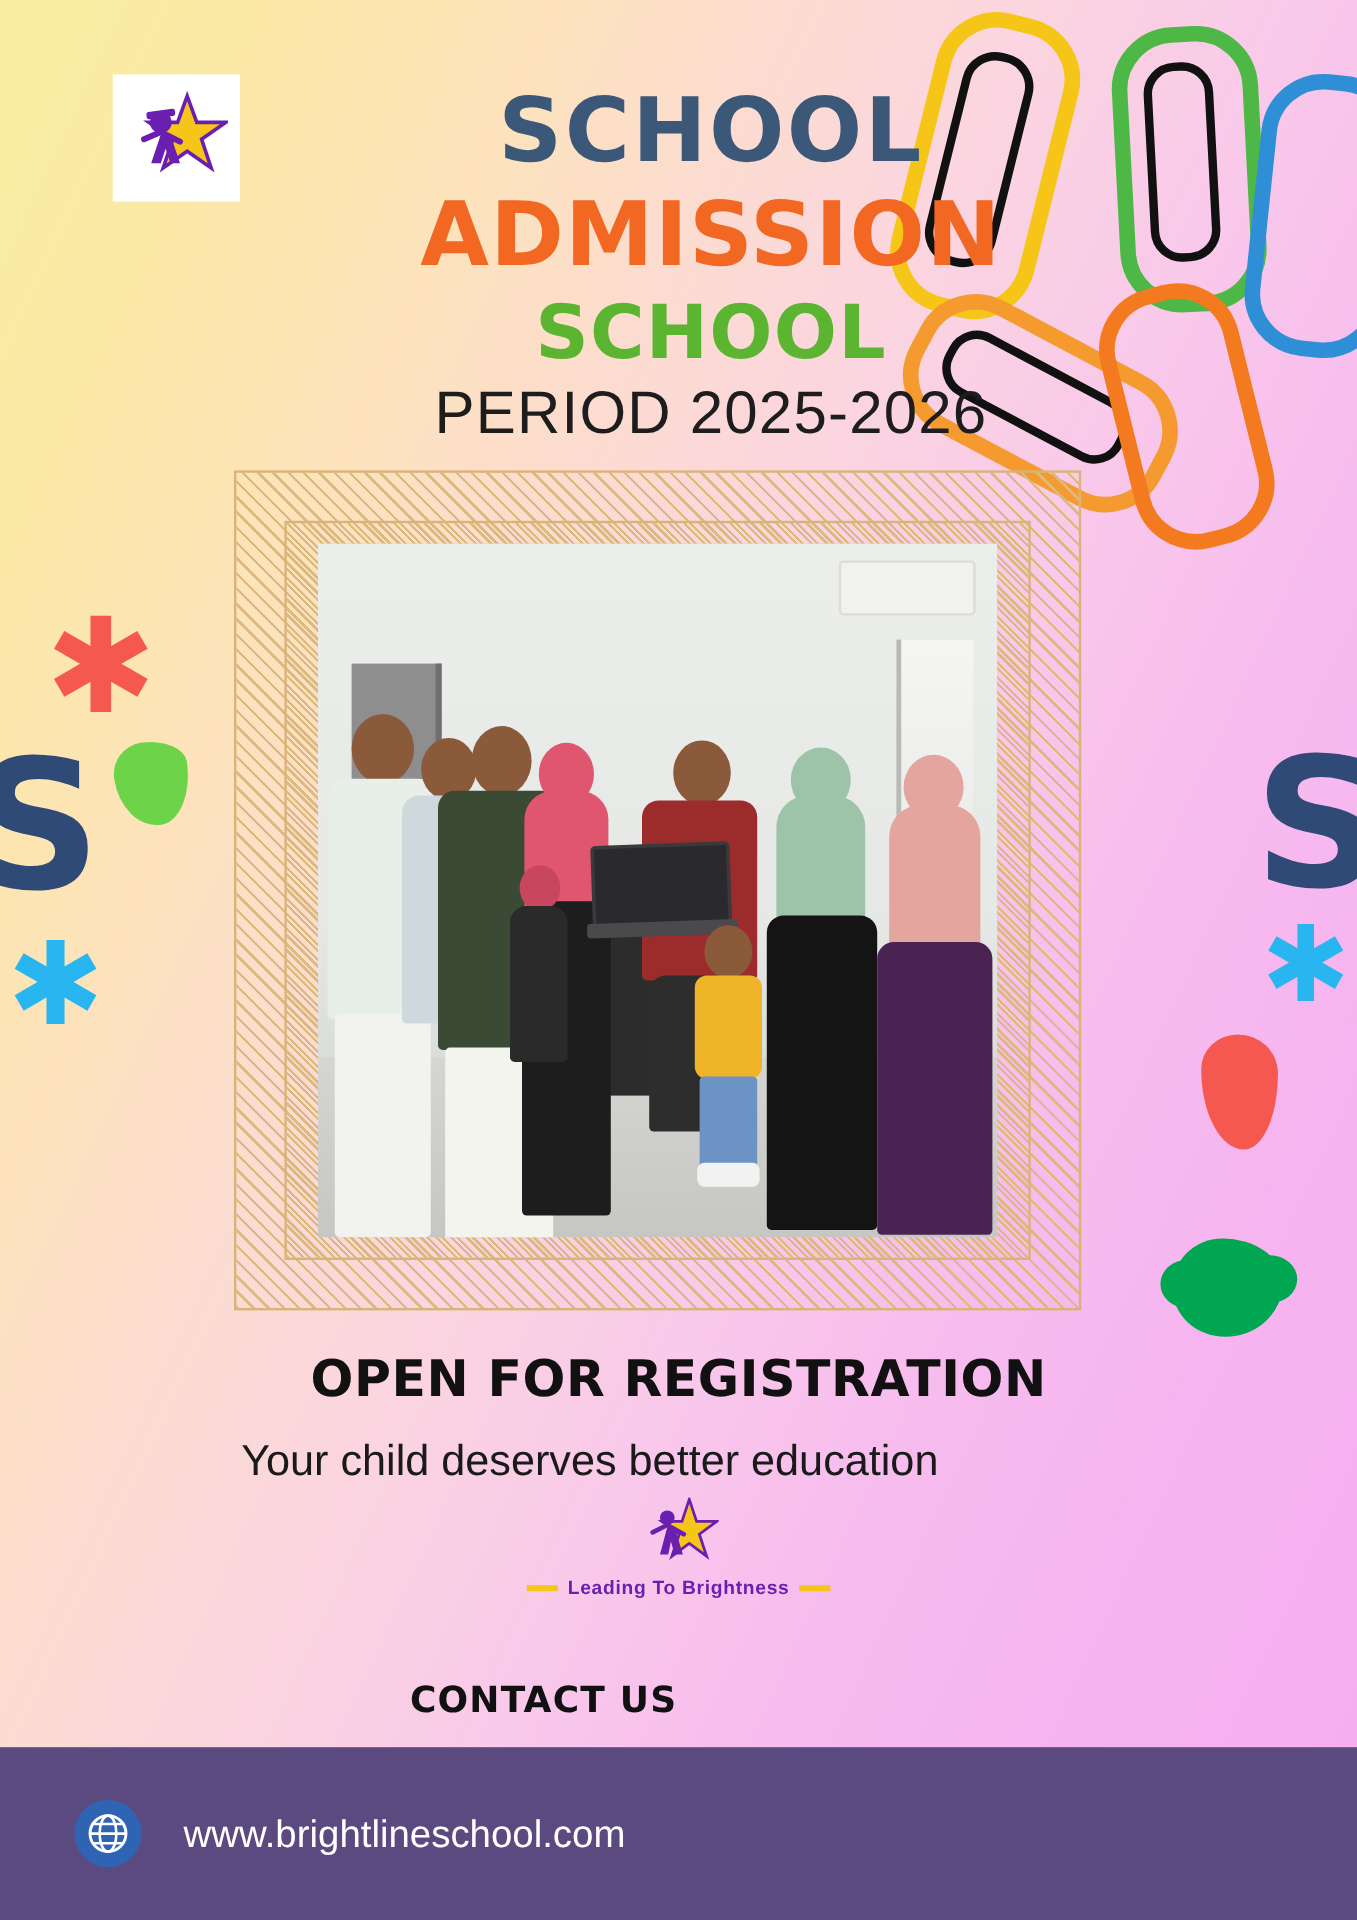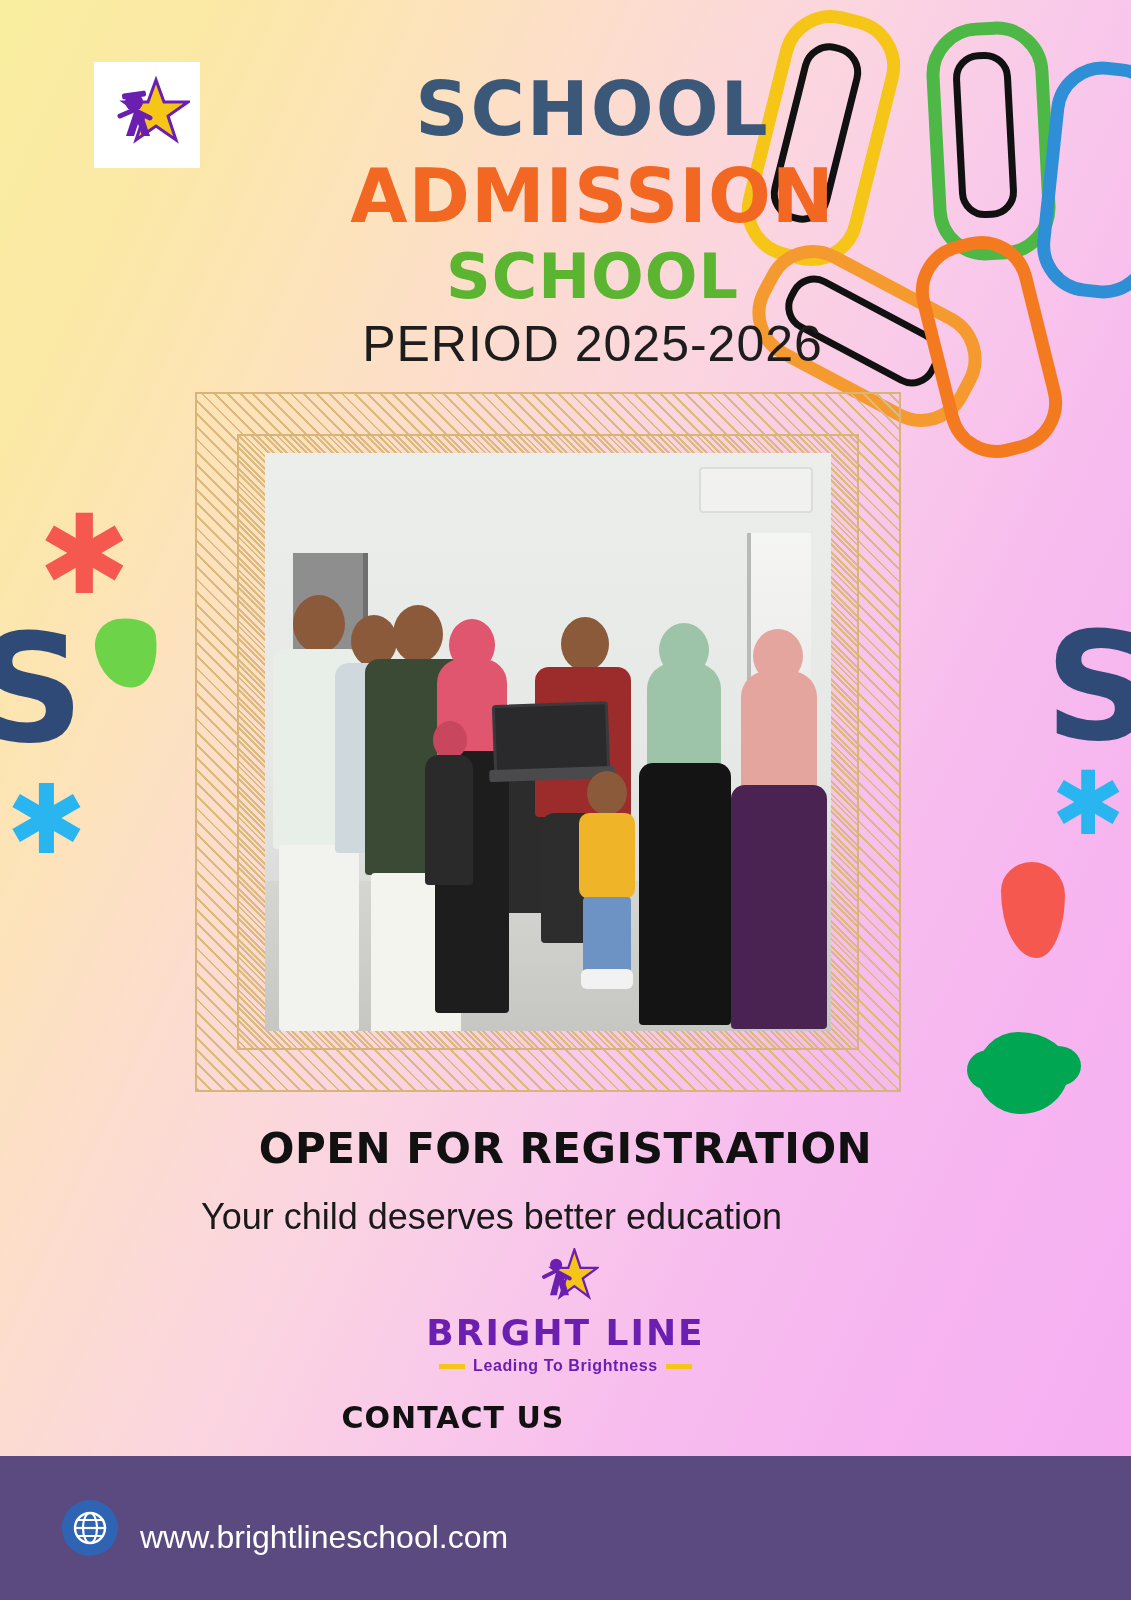--- a/index.html
+++ b/index.html
@@ -271,21 +271,21 @@
   }
 
   
   .footer {
     position: absolute; left: 0; bottom: 0; width: 1131px; height: 144px;
     background: #5b4a80;
     display: flex;
     align-items: center;
   }
   .footer-item {
-    display: flex; align-items: flex-end; gap: 22px;
+    display: flex; align-items: center; gap: 35px;
   }
   .footer-item.web { margin-left: 62px; }
   .footer-item.phone { margin-left: 110px; }
   .icon-circle {
     width: 56px; height: 56px; border-radius: 50%;
     display: flex; align-items: center; justify-content: center;
   }
   .icon-web { background: #2f64b5; }
   .icon-phone { background: #19a74a; }
   .footer-text {
@@ -415,21 +415,20 @@
   <div class="open-reg">OPEN FOR REGISTRATION</div>
   <div class="tagline">Your child deserves better education</div>
 
   <div class="brand-block">
     <svg width="66" height="58" viewBox="0 0 86 76">
       <polygon points="54,2 62,26 84,26 65,40 73,64 54,50 35,64 43,40 24,26 46,26" fill="#f5c518" stroke="#6b1fb1" stroke-width="3"></polygon>
       <circle cx="30" cy="22" r="8" fill="#6b1fb1"></circle>
       <path d="M30 32 L22 62 L31 62 L34 48 L38 62 L47 62 L38 32 Z" fill="#6b1fb1"></path>
       <path d="M14 38 L30 30 L48 40" stroke="#6b1fb1" stroke-width="5" fill="none" stroke-linecap="round"></path>
     </svg>
-    <div class="brand-name">BRIGHT LINE</div>
     <div class="brand-sub">
       <span class="rule"></span><span>Leading To Brightness</span><span class="rule"></span>
     </div>
   </div>
 
   <div class="contact-us">CONTACT US</div>
 
   <div class="footer">
     <div class="footer-item web">
       <span class="icon-circle icon-web">

